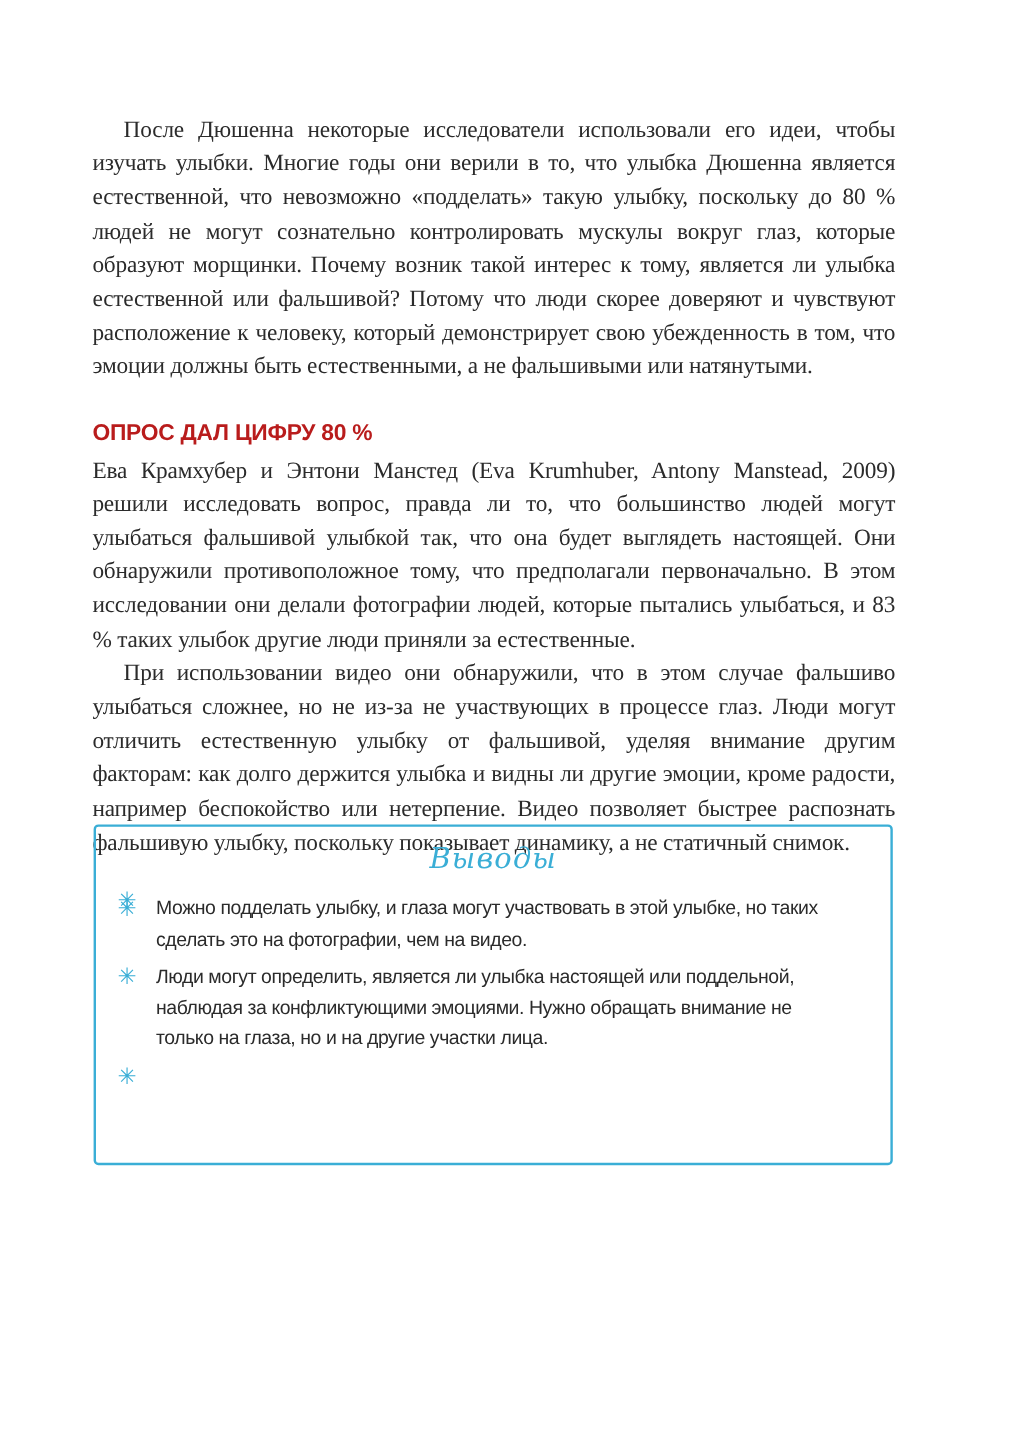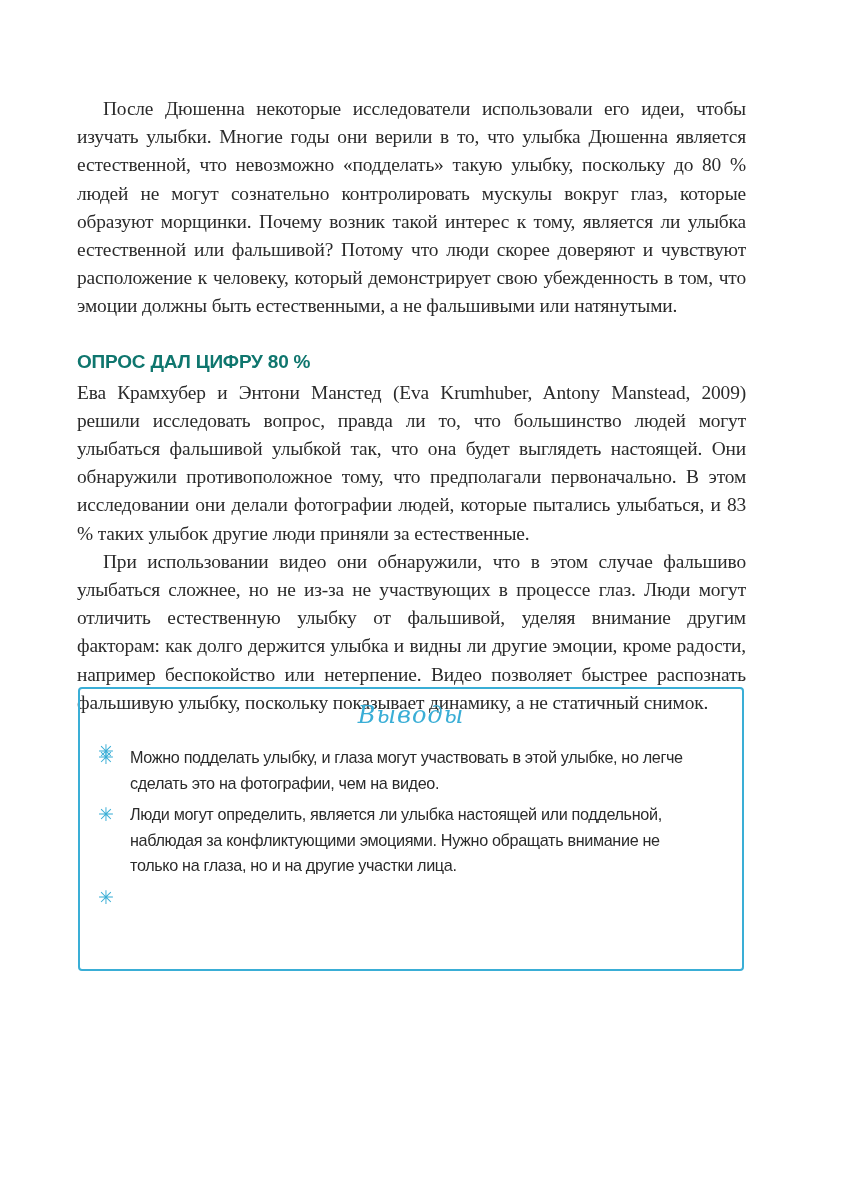--- a/index.html
+++ b/index.html
@@ -1,20 +1,20 @@
 <!DOCTYPE html>
 <html><head>
 <meta charset="utf-8">
 <style>
   html, body { margin: 0; padding: 0; background: #ffffff; }
   body { width: 849px; height: 1200px; position: relative; overflow: hidden; }
   .page { position: absolute; left: 77px; top: 95px; width: 669px; color: #2b2b2b; }
   .p { font-family: "Liberation Serif", serif; font-size: 19.4px; line-height: 28.2px; text-align: justify; margin: 0; letter-spacing: -0.15px; }
   .indent { text-indent: 26px; }
-  .heading { font-family: "Liberation Sans", sans-serif; font-weight: bold; font-size: 19px; color: #0f766e; margin: 30px 0 6px 0; letter-spacing: -0.2px; }
+  .heading { font-family: "Liberation Sans", sans-serif; font-weight: bold; font-size: 19px; color: #b91c1c; margin: 30px 0 6px 0; letter-spacing: -0.2px; }
   .box { position: absolute; left: 78px; top: 687px; width: 666px; height: 284px; border: 2px solid #3aaed6; border-radius: 4px; box-sizing: border-box; }
   .box-title { position: absolute; left: 0; right: 0; top: 12px; text-align: center; font-family: "DejaVu Serif", serif; font-style: italic; font-size: 24px; color: #3aaed6; letter-spacing: 1px; }
   .bullets { position: absolute; left: 18px; top: 50px; width: 600px; list-style: none; margin: 0; padding: 0; }
   .bullet { position: relative; padding-left: 32px; font-family: "Liberation Sans", sans-serif; font-size: 16.2px; line-height: 25.5px; color: #2b2b2b; margin-bottom: 6px; letter-spacing: -0.35px; }
   .bullet-icon { position: absolute; left: 0; top: 0; color: #3aaed6; font-size: 19px; line-height: 25px; }
 </style>
 </head>
 <body>
 
 <div class="page">
@@ -25,21 +25,21 @@
 </div>
 
 <div class="box">
   <div class="box-title">Выводы</div>
   <ul class="bullets">
     <li class="bullet">
       <span class="bullet-icon">✳</span>
     </li>
     <li class="bullet">
       <span class="bullet-icon">✳</span>
-      <span>Можно подделать улыбку, и глаза могут участвовать в этой улыбке, но легче сделать это на фотографии, чем на видео.</span>
+      <span>Можно подделать улыбку, и глаза могут участвовать в этой улыбке, но таких сделать это на фотографии, чем на видео.</span>
     </li>
     <li class="bullet">
       <span class="bullet-icon">✳</span>
       <span>Люди могут определить, является ли улыбка настоящей или поддельной, наблюдая за конфликтующими эмоциями. Нужно обращать внимание не только на глаза, но и на другие участки лица.</span>
     </li>
     <li class="bullet">
       <span class="bullet-icon">✳</span>
     </li>
   </ul>
 </div>

